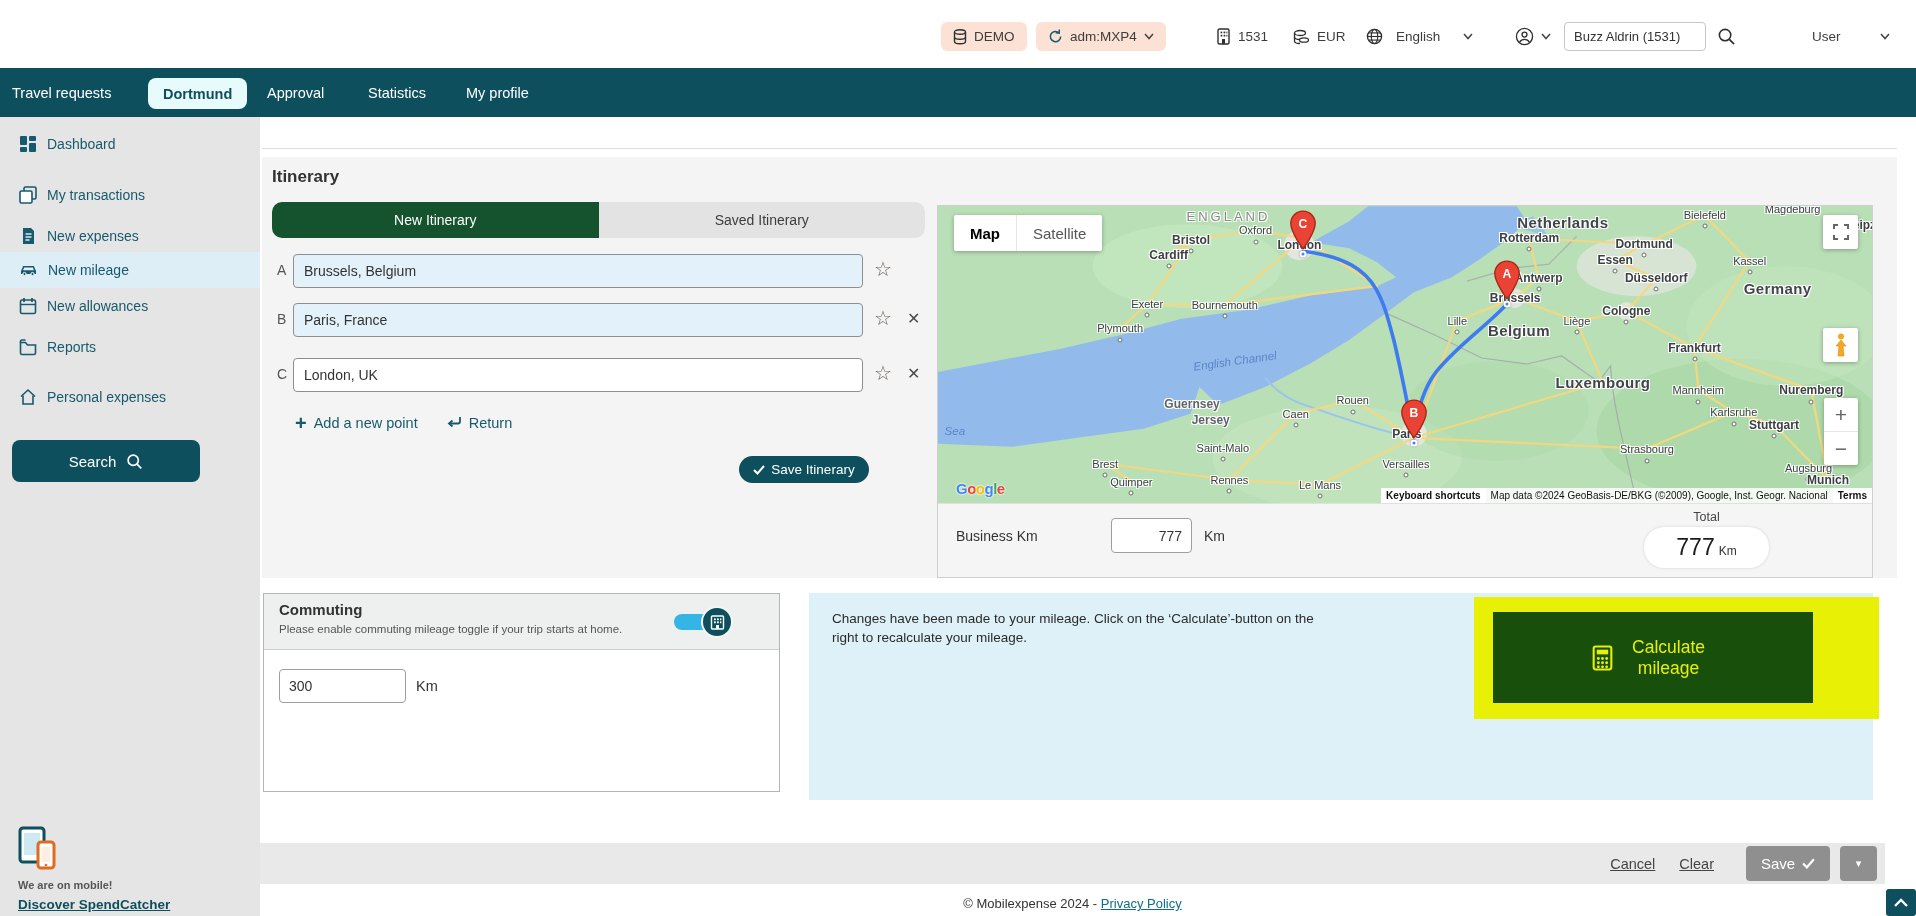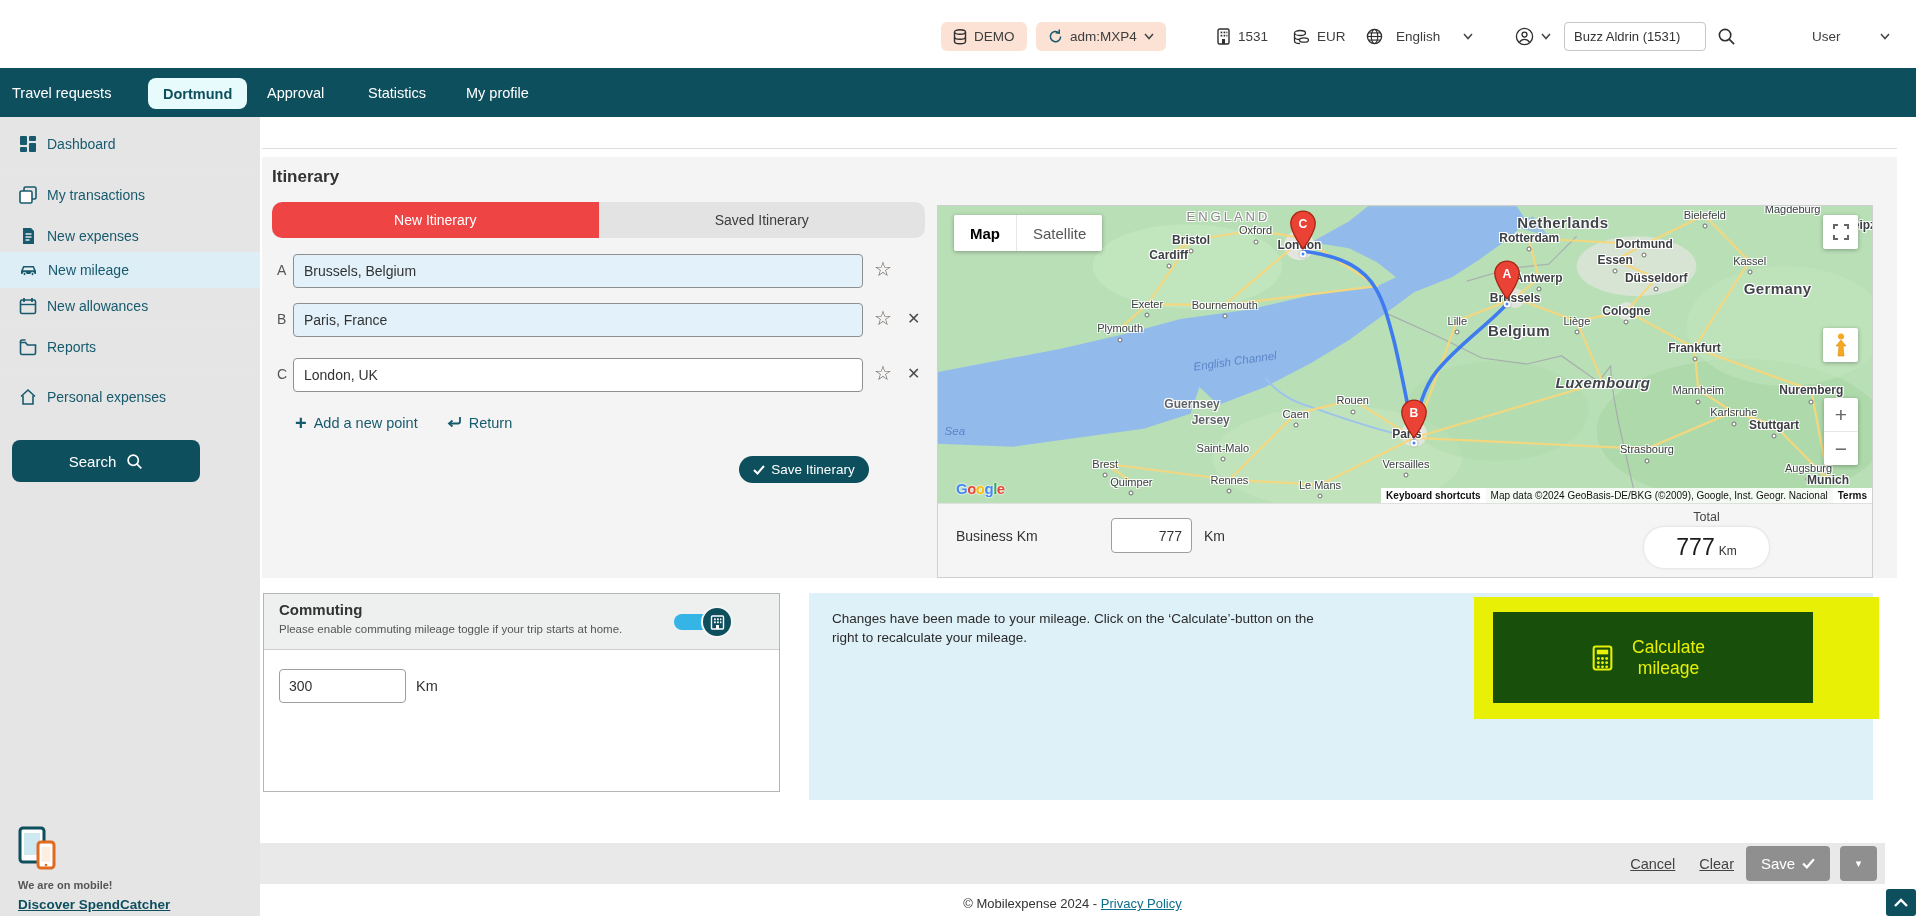--- a/index.html
+++ b/index.html
@@ -39,21 +39,21 @@
   .mobile a { display:inline-block; margin-top:6px; font-size:13.5px; font-weight:bold; color:#0e4f5e; }
 
   
   .toprule { position:absolute; left:262px; top:148px; width:1635px; border-top:1px solid #ddd; }
   .panel { position:absolute; left:262px; top:157px; width:1635px; height:421px; background:#f4f4f4; }
   .ptitle { position:absolute; left:10px; top:10px; font-size:17px; font-weight:bold; color:#333; }
   .tabs { position:absolute; left:10px; top:45px; width:653px; height:36px; border-radius:10px;
     overflow:hidden; display:flex; }
   .tab { flex:1; display:flex; align-items:center; justify-content:center; font-size:14px;
     cursor:pointer; }
-  .tab.on  { background:#ef4444; color:#fff; }
+  .tab.on  { background:#14532d; color:#fff; }
   .tab.off { background:#e3e3e3; color:#3d3d3d; }
   .ptrow { position:absolute; left:0; width:700px; height:34px; }
   .ptrow .letter { position:absolute; left:15px; top:8px; font-size:14px; color:#555; }
   .ptrow input { position:absolute; left:31px; top:0; width:570px; height:34px; border:1px solid #8f8f8f;
     border-radius:4px; padding:0 10px; font-size:14px; color:#333; font-family:inherit; }
   .ptrow input.bluebg { background:#e3f1fa; }
   .star { position:absolute; left:612px; top:3px; font-size:20px; color:#6e655c; cursor:pointer; }
   .xbtn { position:absolute; left:645px; top:6px; font-size:16px; color:#4a4a4a; cursor:pointer; }
   .addrow { position:absolute; left:33px; top:258px; display:flex; gap:28px; align-items:center; }
   .addrow .lnk { display:flex; align-items:center; gap:7px; color:#175a6d; font-size:14.5px; cursor:pointer; }
@@ -133,21 +133,21 @@
   .calcbtn { position:absolute; left:19px; top:15px; width:320px; height:91px; background:#184f0b;
     border:none; color:#e7f005; font-size:17.5px; display:flex; align-items:center; justify-content:center;
     gap:10px; cursor:pointer; font-family:inherit; }
   .calcbtn span { display:inline-block; width:92px; text-align:center; line-height:21px; }
 
   
   .fbar { position:absolute; left:260px; top:843px; width:1625px; height:41px; background:#e9e9e9;
     display:flex; align-items:center; justify-content:flex-end; padding-right:8px; }
   .fbar a { color:#444; font-size:14.5px; text-decoration:underline; cursor:pointer; }
   .fbar a.cancel { margin-right:24px; }
-  .fbar a.clear { margin-right:12px; }
+  .fbar a.clear { margin-right:32px; }
   .savebtn { width:84px; height:35px; background:#8f8f8f; color:#fff; border:none; border-radius:4px;
     font-size:15px; display:flex; align-items:center; justify-content:center; gap:7px; cursor:pointer;
     margin-right:10px; font-family:inherit; }
   .caretbtn { width:37px; height:35px; background:#8f8f8f; color:#fff; border:none; border-radius:4px;
     font-size:11px; cursor:pointer; font-family:inherit; }
   .copy { position:absolute; left:260px; top:896px; width:1625px; text-align:center; font-size:13px; color:#333; }
   .copy a { color:#0d6e8c; text-decoration:underline; cursor:pointer; }
   .scrolltop { position:absolute; left:1886px; top:889px; width:30px; height:27px; background:#0e4f5e;
     border:none; border-radius:3px; color:#fff; cursor:pointer; display:flex; align-items:center;
     justify-content:center; }
@@ -530,21 +530,21 @@
         <span class="maplabel bigcity" style="left: 61.8%; top: 30.9%;">Brussels</span>
         <span class="maplabel city" style="left: 55.6%; top: 38.7%;">Lille</span>
         <i class="mapdot" style="left: 55.6%; top: 42.5%;"></i>
         <span class="maplabel city" style="left: 68.4%; top: 38.7%;">Liège</span>
         <i class="mapdot" style="left: 68.4%; top: 42.5%;"></i>
         <span class="maplabel country" style="left: 62.2%; top: 41.6%;">Belgium</span>
         <span class="maplabel bigcity" style="left: 73.7%; top: 35.4%;">Cologne</span>
         <i class="mapdot" style="left: 73.7%; top: 39.2%;"></i>
         <span class="maplabel bigcity" style="left: 81%; top: 47.7%;">Frankfurt</span>
         <i class="mapdot" style="left: 81%; top: 51.5%;"></i>
-        <span class="maplabel country" style="left: 71.2%; top: 59.3%; font-style: italic;">Luxembourg</span>
+        <span class="maplabel country" style="left: 71.2%; top: 59.3%;">Luxembourg</span>
         <span class="maplabel city" style="left: 81.4%; top: 62.1%;">Mannheim</span>
         <i class="mapdot" style="left: 81.4%; top: 65.9%;"></i>
         <span class="maplabel bigcity" style="left: 93.5%; top: 62.1%;">Nuremberg</span>
         <i class="mapdot" style="left: 93.5%; top: 65.9%;"></i>
         <span class="maplabel city" style="left: 85.2%; top: 69.5%;">Karlsruhe</span>
         <i class="mapdot" style="left: 85.2%; top: 73.3%;"></i>
         <span class="maplabel bigcity" style="left: 89.5%; top: 73.7%;">Stuttgart</span>
         <i class="mapdot" style="left: 89.5%; top: 77.5%;"></i>
         <span class="maplabel city" style="left: 75.9%; top: 81.9%;">Strasbourg</span>
         <i class="mapdot" style="left: 75.9%; top: 85.7%;"></i>

